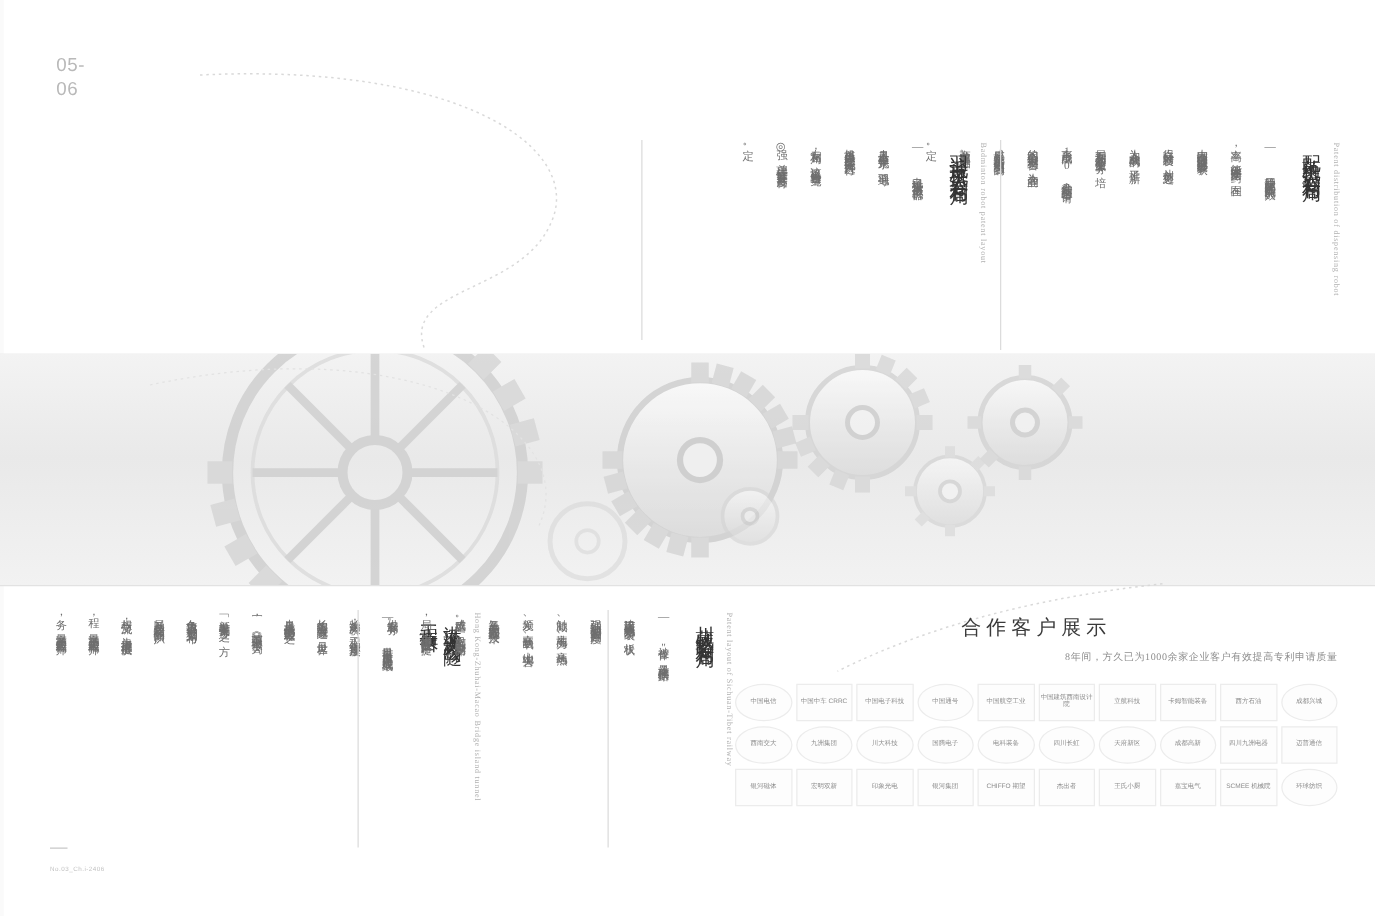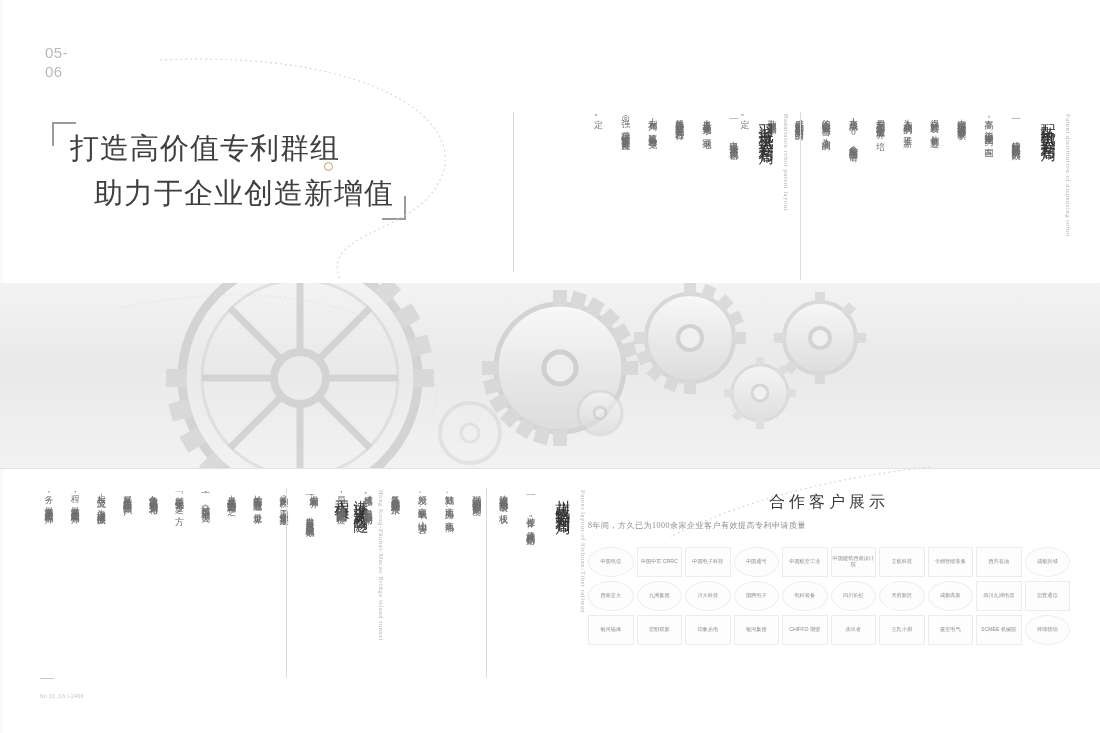--- a/index.html
+++ b/index.html
@@ -78,21 +78,21 @@
   .grpD{position:absolute;left:305px;top:488px;height:190px;display:flex;align-items:flex-start;}
 
   .vline{position:absolute;width:1px;background:#dcdcdc;}
 
   
   .clients{position:absolute;left:588px;top:492px;width:482px;}
   .clients-title{
     text-align:center;font-size:16px;color:#3a3a3a;letter-spacing:4px;
   }
   .clients-sub{
-    font-size:8px;color:#8e8e8e;margin-top:7px;letter-spacing:0.5px;
+    text-align:right;font-size:8px;color:#8e8e8e;margin-top:7px;letter-spacing:0.5px;
   }
   .logo-grid{margin-top:16px;display:grid;grid-template-columns:repeat(10,1fr);gap:4px 3px;}
   .logo-cell{
     height:30px;border:1px solid #ececec;background:#fdfdfd;
     display:flex;align-items:center;justify-content:center;
     font-family:"Liberation Sans","DejaVu Sans",sans-serif;
     font-size:5.2px;color:#8c8c8c;text-align:center;line-height:1.15;
     padding:1px;overflow:hidden;box-sizing:border-box;
   }
   .logo-cell.round{border-radius:50%;}
@@ -108,29 +108,20 @@
 </style>
 </head>
 <body>
 
 <div class="page">
 
   <div class="side-edge"></div>
 
   <div class="page-num">05-<br>06</div>
 
-  <div class="headline-wrap">
-    <div class="bracket-tl"></div>
-    <div style="padding-left:18px;padding-top:6px;">
-      <div class="headline-line">打造高价值专利群组</div>
-      <div class="headline-line second">助力于企业创造新增值</div>
-    </div>
-    <div class="dot-accent"></div>
-    <div class="bracket-br"></div>
-  </div>
 
   <svg width="500" height="260" style="position:absolute;left:140px;top:40px;">
     <path d="M20 20 C 230 10, 330 80, 300 140 C 275 195, 180 190, 200 240" fill="none" stroke="#d9d9d9" stroke-width="1.2" stroke-dasharray="2,3"></path>
   </svg>
 
   <div class="grpA">
     <div class="block-body vtext">定。</div>
     <div class="block-body vtext" style="margin-left:10px;">商业奠定了基础。</div>
     <div class="block-body vtext" style="margin-left:10px;">成果转化及高价值专利组合的</div>
     <div class="block-body vtext" style="margin-left:10px;">的组合价值专利组合，为企业的</div>

